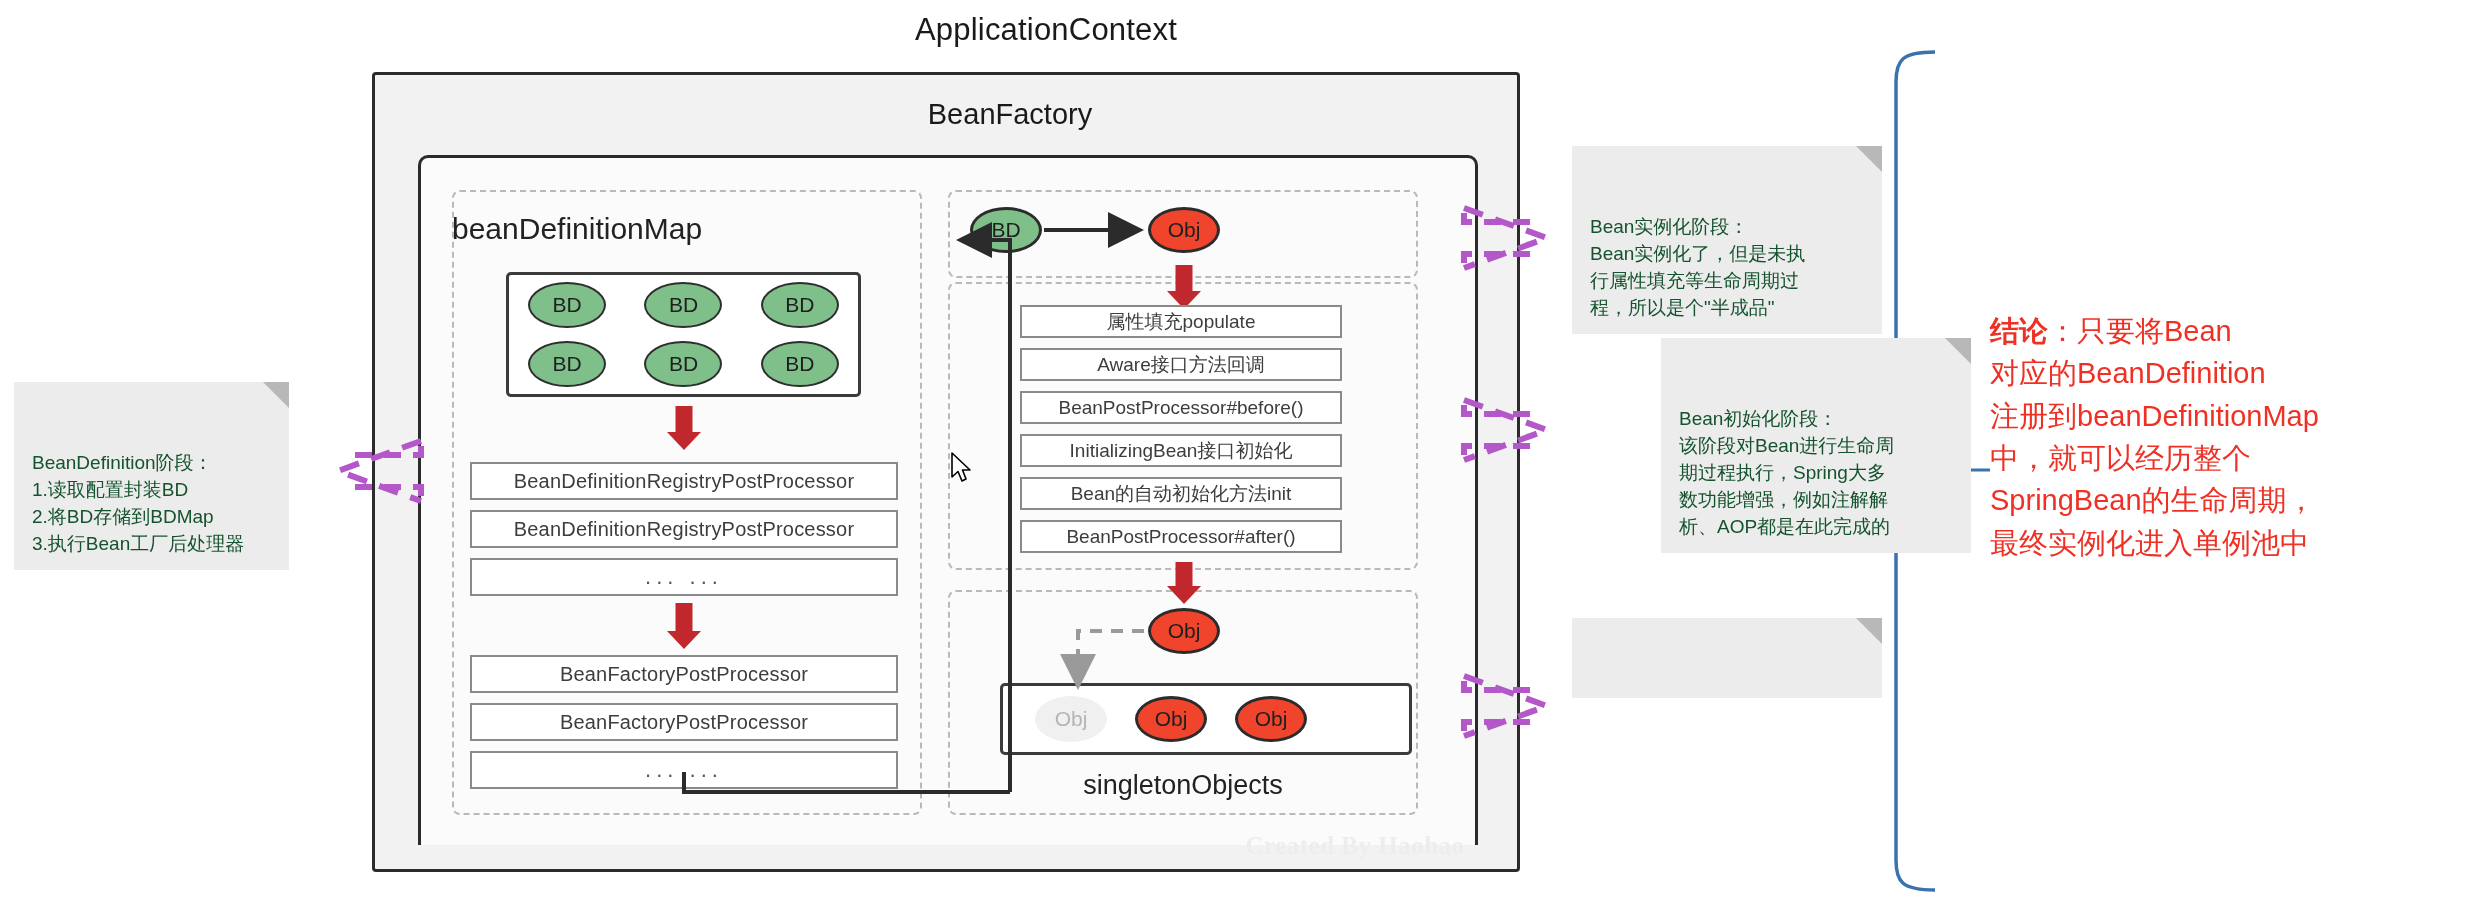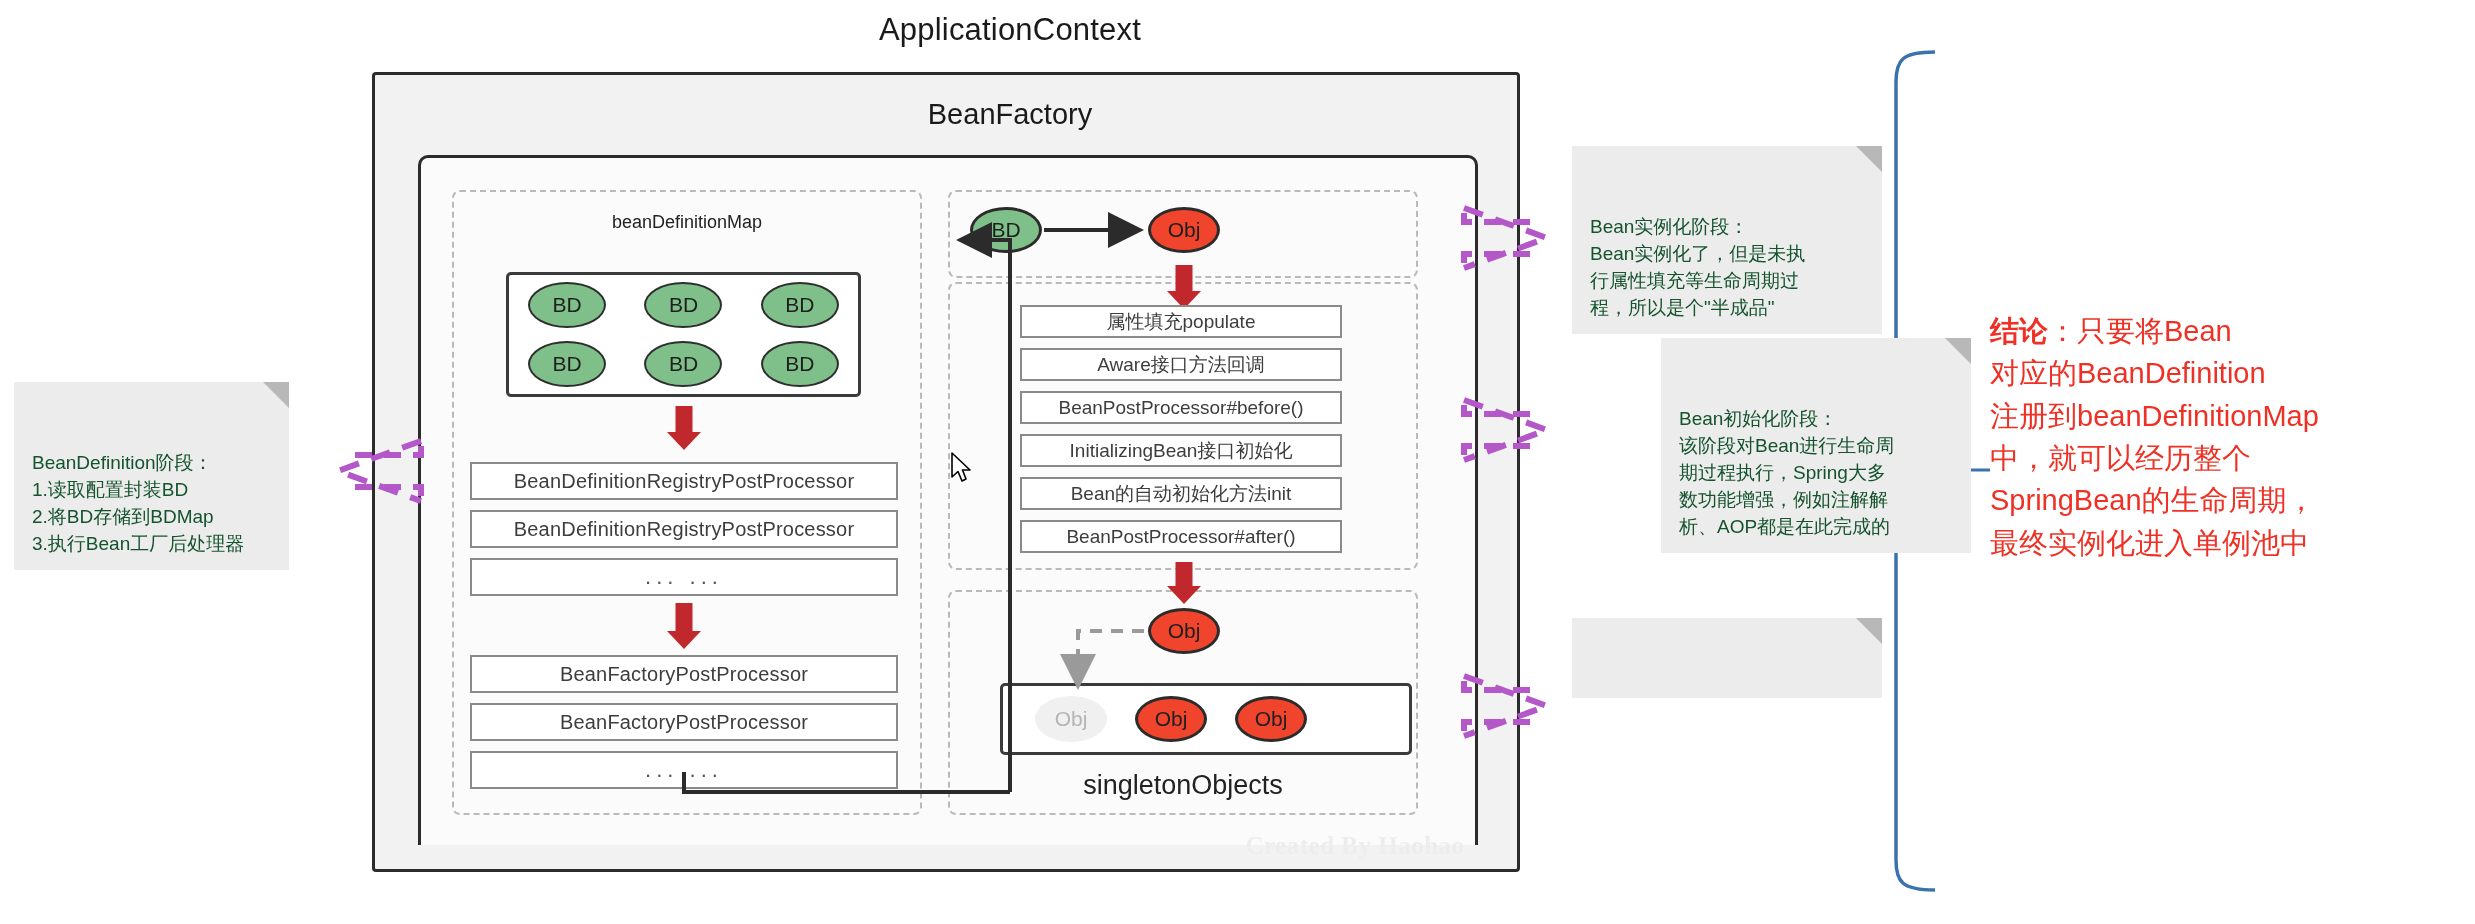--- a/index.html
+++ b/index.html
@@ -8,21 +8,21 @@
     background: #ffffff;
     font-family: "Liberation Sans", "DejaVu Sans", sans-serif;
     overflow: hidden;
   }
   #stage { position: relative; width: 2475px; height: 924px; }
 
   .abs { position: absolute; }
 
   
   #app-title {
-    left: 790px; top: 12px; width: 440px;
+    left: 826px; top: 12px; width: 440px;
     text-align: center;
     font-size: 31px; color: #1a1a1a; letter-spacing: .2px;
   }
   #bf-title {
     left: 790px; top: 98px; width: 440px;
     text-align: center;
     font-size: 29px; color: #1a1a1a;
   }
 
   
@@ -48,21 +48,21 @@
     background: transparent;
   }
   #panel-bdmap  { left: 452px; top: 190px; width: 470px; height: 625px; }
   #panel-inst   { left: 948px; top: 190px; width: 470px; height: 88px;  }
   #panel-init   { left: 948px; top: 282px; width: 470px; height: 288px; }
   #panel-store  { left: 948px; top: 590px; width: 470px; height: 225px; }
 
   
   #bdmap-label {
     left: 452px; top: 212px; width: 470px;
-    text-align: center; font-size: 18px; color: #222;
+    text-align: left; font-size: 30px; color: #222;
   }
   #singleton-label {
     left: 948px; top: 770px; width: 470px;
     text-align: center; font-size: 27px; color: #222;
   }
 
   
   #bd-container {
     left: 506px; top: 272px; width: 355px; height: 125px;
     border: 3px solid #3b3b3b;

